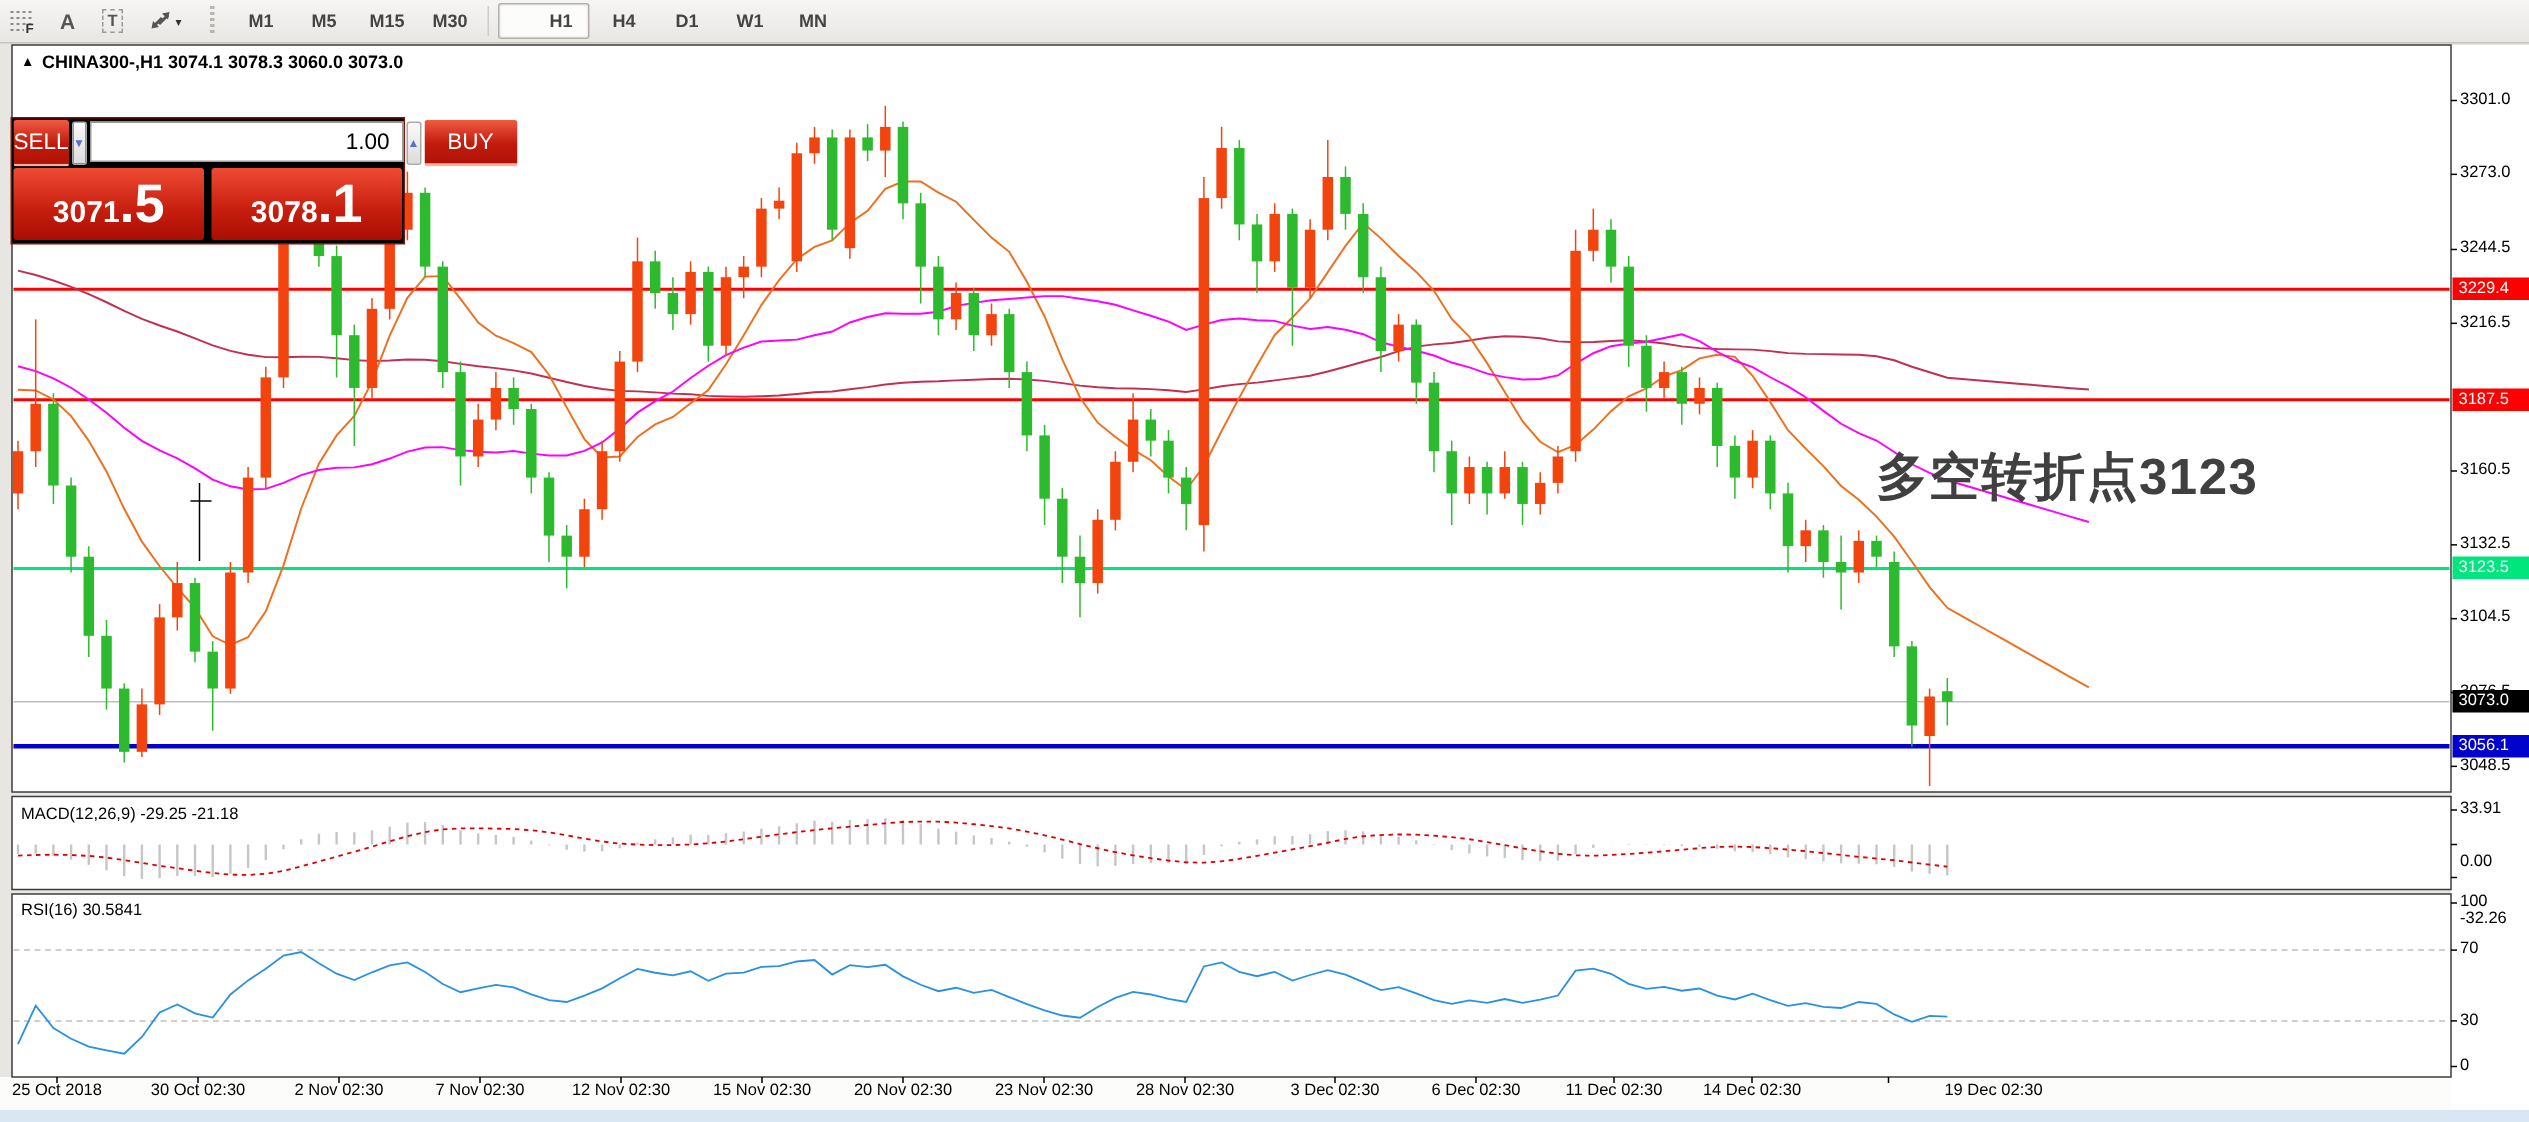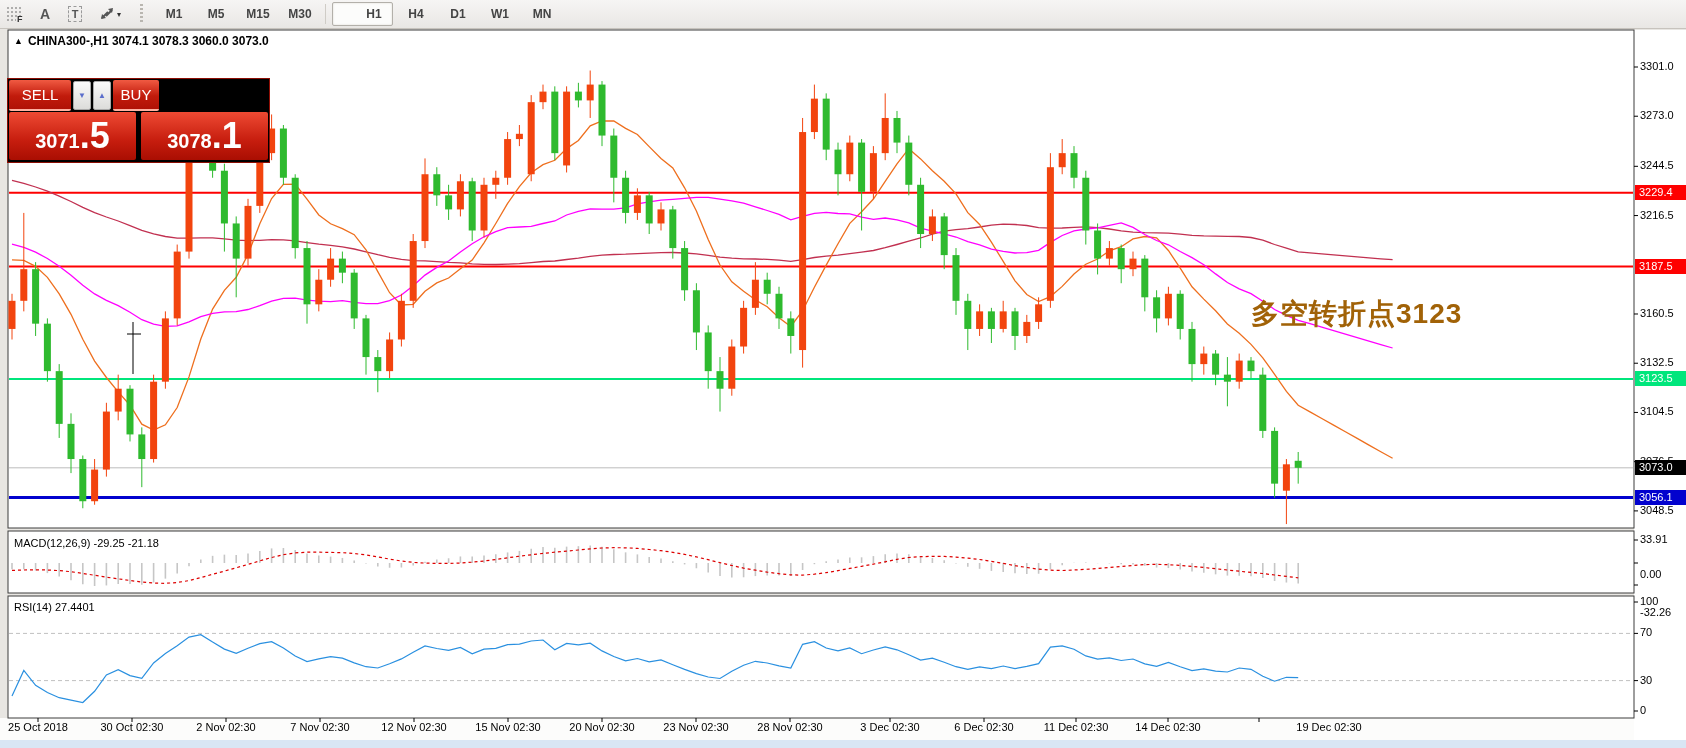--- a/index.html
+++ b/index.html
@@ -25,36 +25,36 @@
                display:flex;align-items:center;gap:5px;}
   #chart-title .tri{font-size:9px;}
   
   #trade-panel{position:absolute;left:8px;top:47px;width:261px;height:83px;background:#000000;
                z-index:25;box-shadow:0 0 0 1px #8c0e04;margin-top:32px;}
   #tp-row1{position:absolute;left:0;top:0;width:261px;height:31px;display:flex;}
   .tp-btn{height:29px;margin:1px;background:linear-gradient(#f05a42,#c11b0c 55%,#b01206);
           color:#fff;font-size:15px;display:flex;align-items:center;justify-content:center;
           border-radius:2px;border-bottom:2px solid #ffb0a0;}
   #sell-btn{width:62px;}
-  #buy-btn{width:46px;flex:0 0 auto;}
+  #buy-btn{width:62px;flex:0 0 auto;}
   .spin{width:16px;height:27px;margin:2px 1px;background:linear-gradient(#fafafa,#dcdcda);
         border:1px solid #a9a9a9;border-radius:2px;display:flex;align-items:center;justify-content:center;
         color:#5b6ecc;font-size:8px;}
   #vol-input{flex:1;height:25px;margin:2px 1px;border:1px solid #9a9a9a;background:#fff;
              font-size:15px;color:#000;text-align:right;padding:0 8px 0 0;font-family:"Liberation Sans",sans-serif;}
   #tp-row2{position:absolute;left:0;top:33px;width:261px;height:49px;display:flex;gap:3px;}
   .bigbox{flex:1;margin:0 1px 1px 1px;background:linear-gradient(#ee4a33,#c61d0e 60%,#a90e02);
           border-radius:2px;display:flex;align-items:baseline;justify-content:center;color:#fff;
           padding-top:4px;}
   .bp-main{font-size:20px;font-weight:bold;line-height:40px;}
   .bp-frac{font-size:36px;font-weight:bold;line-height:40px;}
   
   .pane-label{position:absolute;font-size:11px;color:#000;z-index:18;}
   
-  #annotation{position:absolute;left:1251px;top:295px;font-size:28px;font-weight:bold;color:#a16207;
+  #annotation{position:absolute;left:1251px;top:295px;font-size:34px;font-weight:bold;color:#404040;
               z-index:18;letter-spacing:1px;}
   
   .axlabel{position:absolute;left:1640px;font-size:11px;color:#000;z-index:12;}
   .tag{position:absolute;left:1635px;width:49px;height:15px;line-height:15px;font-size:11px;
        color:#fff;padding-left:4px;z-index:14;}
   .datelabel{position:absolute;top:721px;font-size:11px;color:#000;transform:translateX(-50%);z-index:12;}
   #footer{position:absolute;left:0;top:740px;width:1686px;height:8px;background:#d9e6f4;z-index:5;}
   .layer{position:absolute;left:0;top:0;width:100%;height:100%;pointer-events:none;}
 </style>
 </head>
@@ -491,37 +491,38 @@
 
   <div id="chart-title">
     <span class="tri">▲</span>
     <span>CHINA300-,H1  3074.1 3078.3 3060.0 3073.0</span>
   </div>
 
   <div id="trade-panel">
     <div id="tp-row1">
       <div id="sell-btn" class="tp-btn">SELL</div>
       <div class="spin">▼</div>
+      <input id="vol-input" value="1.00" style="">
       <div class="spin">▲</div>
       <div id="buy-btn" class="tp-btn">BUY</div>
     </div>
     <div id="tp-row2">
       <div class="bigbox">
         <span class="bp-main">3071</span>
         <span class="bp-frac">.5</span>
       </div>
       <div class="bigbox">
         <span class="bp-main">3078</span>
         <span class="bp-frac">.1</span>
       </div>
     </div>
   </div>
 
   <div class="pane-label" style="left:14px;top:537px;">MACD(12,26,9) -29.25 -21.18</div>
-  <div class="pane-label" style="left:14px;top:601px;">RSI(14) 27.4401</div>
+  <div class="pane-label" style="left:14px;top:601px;">RSI(16) 30.5841</div>
 
   <div id="annotation">多空转折点3123</div>
 
   <div id="price-axis" class="layer">
       <div class="axlabel" style="top: 60px;">3301.0</div>
       <div class="axlabel" style="top: 109.224px;">3273.0</div>
       <div class="axlabel" style="top: 159.327px;">3244.5</div>
       <div class="axlabel" style="top: 208.551px;">3216.5</div>
       <div class="axlabel" style="top: 306.999px;">3160.5</div>
       <div class="axlabel" style="top: 356.223px;">3132.5</div>

